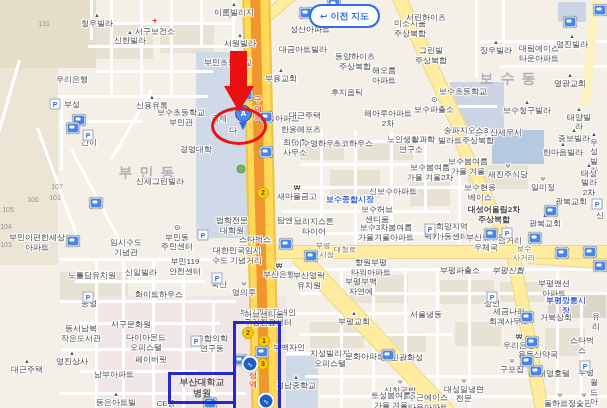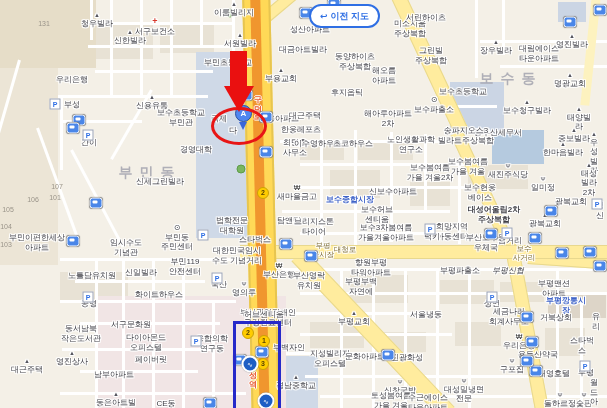--- a/index.html
+++ b/index.html
@@ -335,20 +335,24 @@
       <div class="exitb" style="left: 263px; top: 193px;">2</div>
       <div class="exitb" style="left: 248px; top: 333px;">2</div>
       <div class="exitb" style="left: 264px; top: 341px;">1</div>
       <div class="exitb" style="left: 263px; top: 364px;">3</div>
       <div class="metro" style="left: 250px; top: 364px;">∿</div>
       <div class="metro" style="left: 266px; top: 401px;">∿</div>
       <div class="tree" style="left: 241px; top: 169px;"></div>
       <div class="tree" style="left: 230px; top: 13px;"></div>
     </div>
 
+  <div class="hbox" id="hbox-hospital">
+    <div class="hbox-label">부산대학교
+병원</div>
+  </div>
   <div class="hbox" id="hbox-station"></div>
 
   <div class="pin">
     <div class="pin-head">
       <span>A</span>
     </div>
     <div class="pin-tail"></div>
   </div>
 
   <div class="ring"></div>

